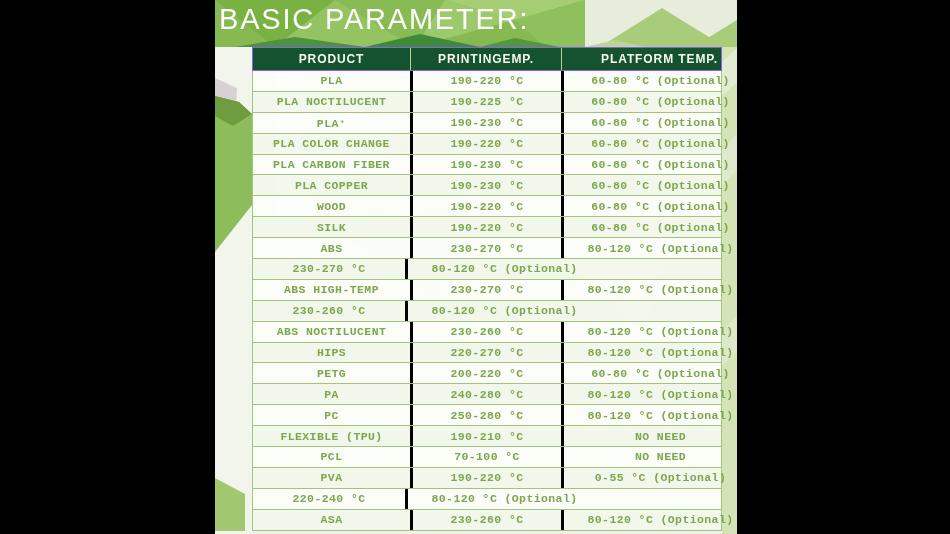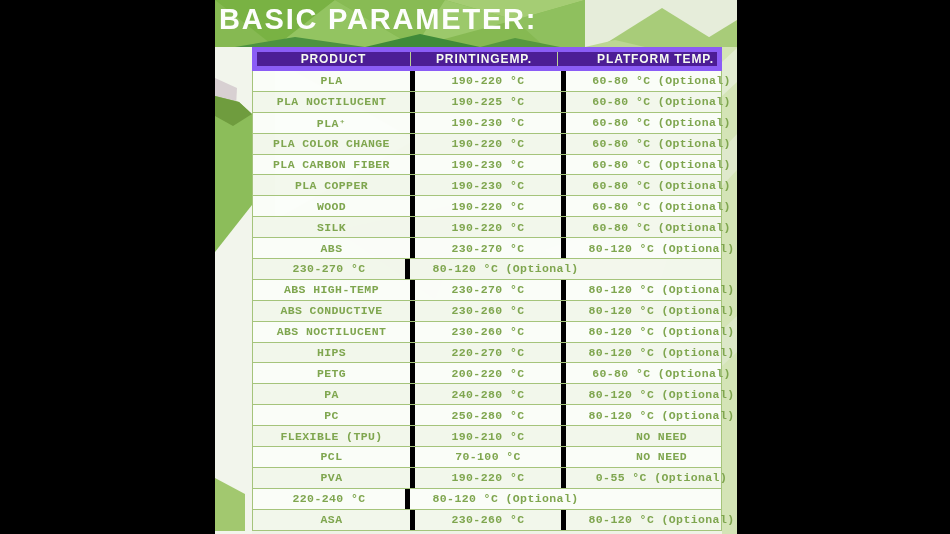--- a/index.html
+++ b/index.html
@@ -10,29 +10,29 @@
   .pillar{position:absolute;top:0;height:534px;background:#000;}
   .pillar.left{left:0;width:215px;}
   .pillar.right{left:737px;width:213px;}
   .content{
     position:absolute;left:215px;top:0;width:522px;height:534px;
     background:#edf1e5;overflow:hidden;
   }
   svg.bg{position:absolute;left:0;top:0;width:522px;height:534px;}
   .title{
     position:absolute;left:4px;top:3px;width:366px;
-    font-size:29px;font-weight:700;letter-spacing:1.8px;
+    font-size:29px;font-weight:400;letter-spacing:1.8px;
     color:#fdfefc;white-space:nowrap;
   }
   .ptable{
     position:absolute;left:37px;top:47px;width:470px;
   }
   .thead{
-    display:flex;height:24px;background:#4c1d95;
-    border:5px solid #8b5cf6;box-sizing:border-box;
+    display:flex;height:24px;background:#14532d;
+    border:1px solid #8b5cf6;box-sizing:border-box;
   }
   .th{
     display:flex;align-items:center;justify-content:center;
     color:#f6faf0;font-weight:700;font-size:12px;letter-spacing:0.9px;
     box-sizing:border-box;
   }
   .th + .th{border-left:1px solid #b9d393;}
   .c1{width:158px;}
   .c2{width:152px;}
   .c3{width:160px;flex:0 0 160px;padding-left:36px;}
@@ -41,21 +41,21 @@
     display:flex;height:20.9px;box-sizing:border-box;
     border:1px solid #a5c47b;border-top:none;font-family:Liberation Mono, monospace;
   }
   .trow:nth-child(odd){background:rgba(252,254,250,0.88);}
   .trow:nth-child(even){background:rgba(242,247,236,0.88);}
   .td{
     display:flex;align-items:center;justify-content:center;
     color:#7fa64f;font-weight:700;font-size:11.5px;letter-spacing:0.4px;
     box-sizing:border-box;white-space:nowrap;
   }
-  .td + .td{border-left:5px solid #000000;text-align:center;}
+  .td + .td{border-left:3px solid #000000;text-align:center;}
 </style>
 </head>
 <body>
 
 <div class="pillar left"></div>
 
 <div class="content">
 
   <svg class="bg" viewBox="0 0 522 534" aria-hidden="true">
     <rect x="0" y="0" width="522" height="534" fill="#eef2e6"></rect>
@@ -171,21 +171,20 @@
     <div class="td c3">80-120 °C (Optional)</div>
   </div>
 
   <div class="trow">
     <div class="td c1">ABS HIGH-TEMP</div>
     <div class="td c2">230-270 °C</div>
     <div class="td c3">80-120 °C (Optional)</div>
   </div>
 
   <div class="trow">
-    <div class="td c1">ABS CONDUCTIVE</div>
     <div class="td c2">230-260 °C</div>
     <div class="td c3">80-120 °C (Optional)</div>
   </div>
 
   <div class="trow">
     <div class="td c1">ABS NOCTILUCENT</div>
     <div class="td c2">230-260 °C</div>
     <div class="td c3">80-120 °C (Optional)</div>
   </div>
 

